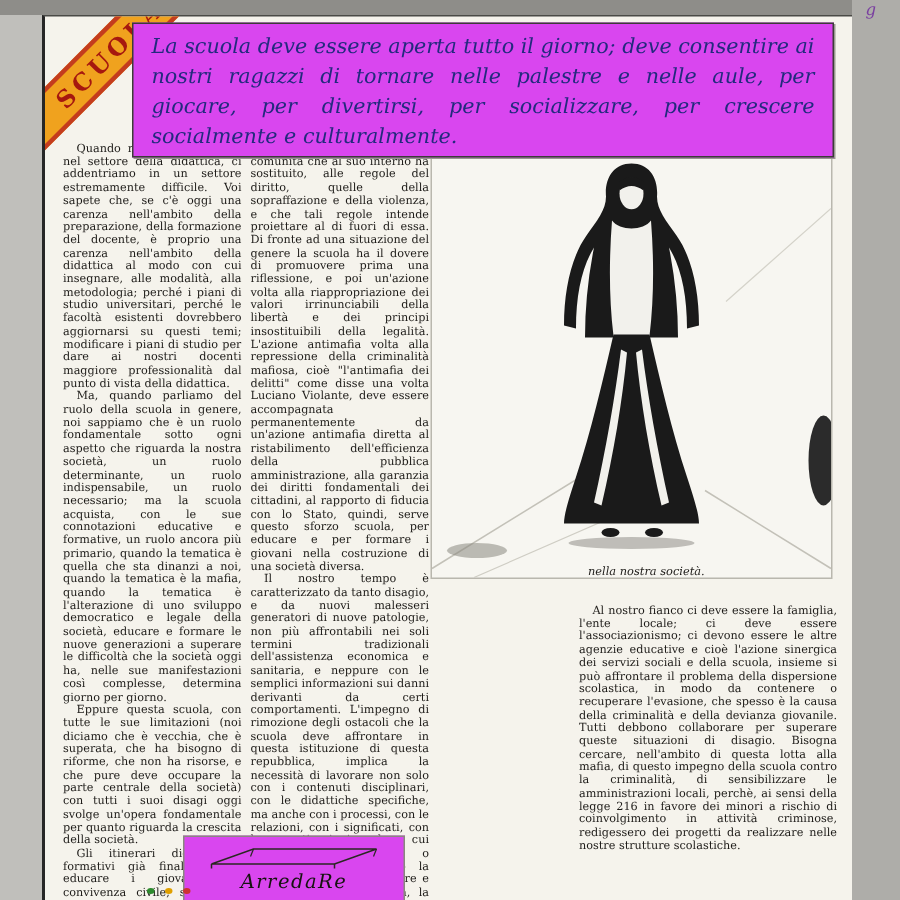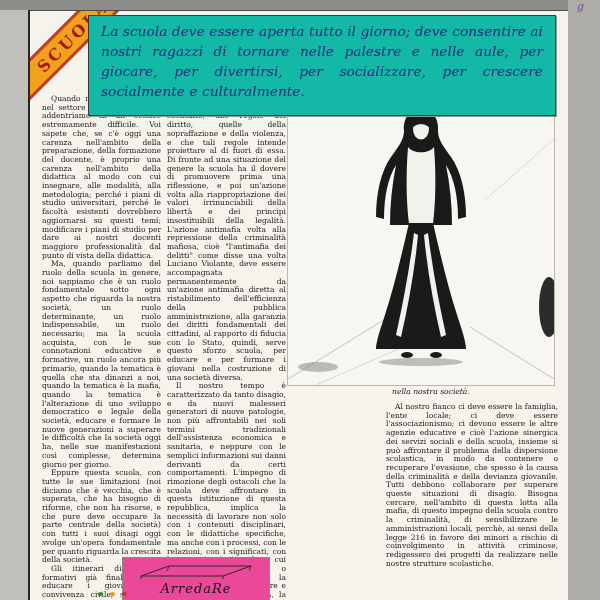--- a/index.html
+++ b/index.html
@@ -29,49 +29,49 @@
     z-index:2;
   }
   .ribbon span {
     font-weight:bold; font-size:16px; letter-spacing:3px;
     color:var(--ribbon_text,#a6180f);
   }
 
   
   .quote {
     position:absolute; left:58px; top:4px; width:468px; box-sizing:border-box;
-    background:#14b8a6; border:1px solid #3c3c38; box-shadow:1px 1px 0 #99978f;
-    padding:5px 12px 14px; z-index:3;
+    background:#d946ef; border:1px solid #3c3c38; box-shadow:1px 1px 0 #99978f;
+    padding:5px 12px 3px; z-index:3;
   }
   .quote p {
     margin:0; font-style:italic; font-size:13.8px; line-height:1.45;
     color:var(--quote_text,#232a7e); text-align:justify;
   }
 
   .col {
     position:absolute; font-size:7.5px; line-height:8.7px;
     color:var(--body_text,#1d1b18); text-align:justify; overflow:hidden;
   }
   .col p { margin:0; text-indent:9px; }
   .col1 { left:12px;  top:84px;  width:119px; height:506px; }
   .col2 { left:137px; top:84px;  width:119px; height:506px; }
   .col3 { left:356px; top:392px; width:172px; height:199px; }
 
   figure.illus {
     position:absolute; left:258px; top:82px; width:266px; height:292px; margin:0;
     background:#f7f6f1; outline:1px solid #b9b7ae;
   }
   .caption {
-    position:absolute; left:362px; top:376px;
+    position:absolute; left:362px; top:365px;
     font-size:7.6px; font-style:italic; color:var(--body_text,#1d1b18);
   }
 
   .ad {
     position:absolute; left:92px; top:546px; width:148px; height:44px;
-    background:#ec4899; border:1px solid #8a887f; box-sizing:border-box;
+    background:#d946ef; border:1px solid #8a887f; box-sizing:border-box;
     display:flex; flex-direction:column; align-items:center; justify-content:center;
     gap:1px; z-index:4;
   }
   .brand { font-style:italic; font-size:13px; color:#15130f; letter-spacing:1px; }
 
   .ad-marks { position:absolute; left:98px; top:592px; display:flex; gap:7px; z-index:4; }
   .ad-marks i { width:5px; height:4px; border-radius:50%; display:block; }
   .ad-marks i:nth-child(1){ background:#2e8b2e; }
   .ad-marks i:nth-child(2){ background:#e0a000; }
   .ad-marks i:nth-child(3){ background:#cc3333; }

